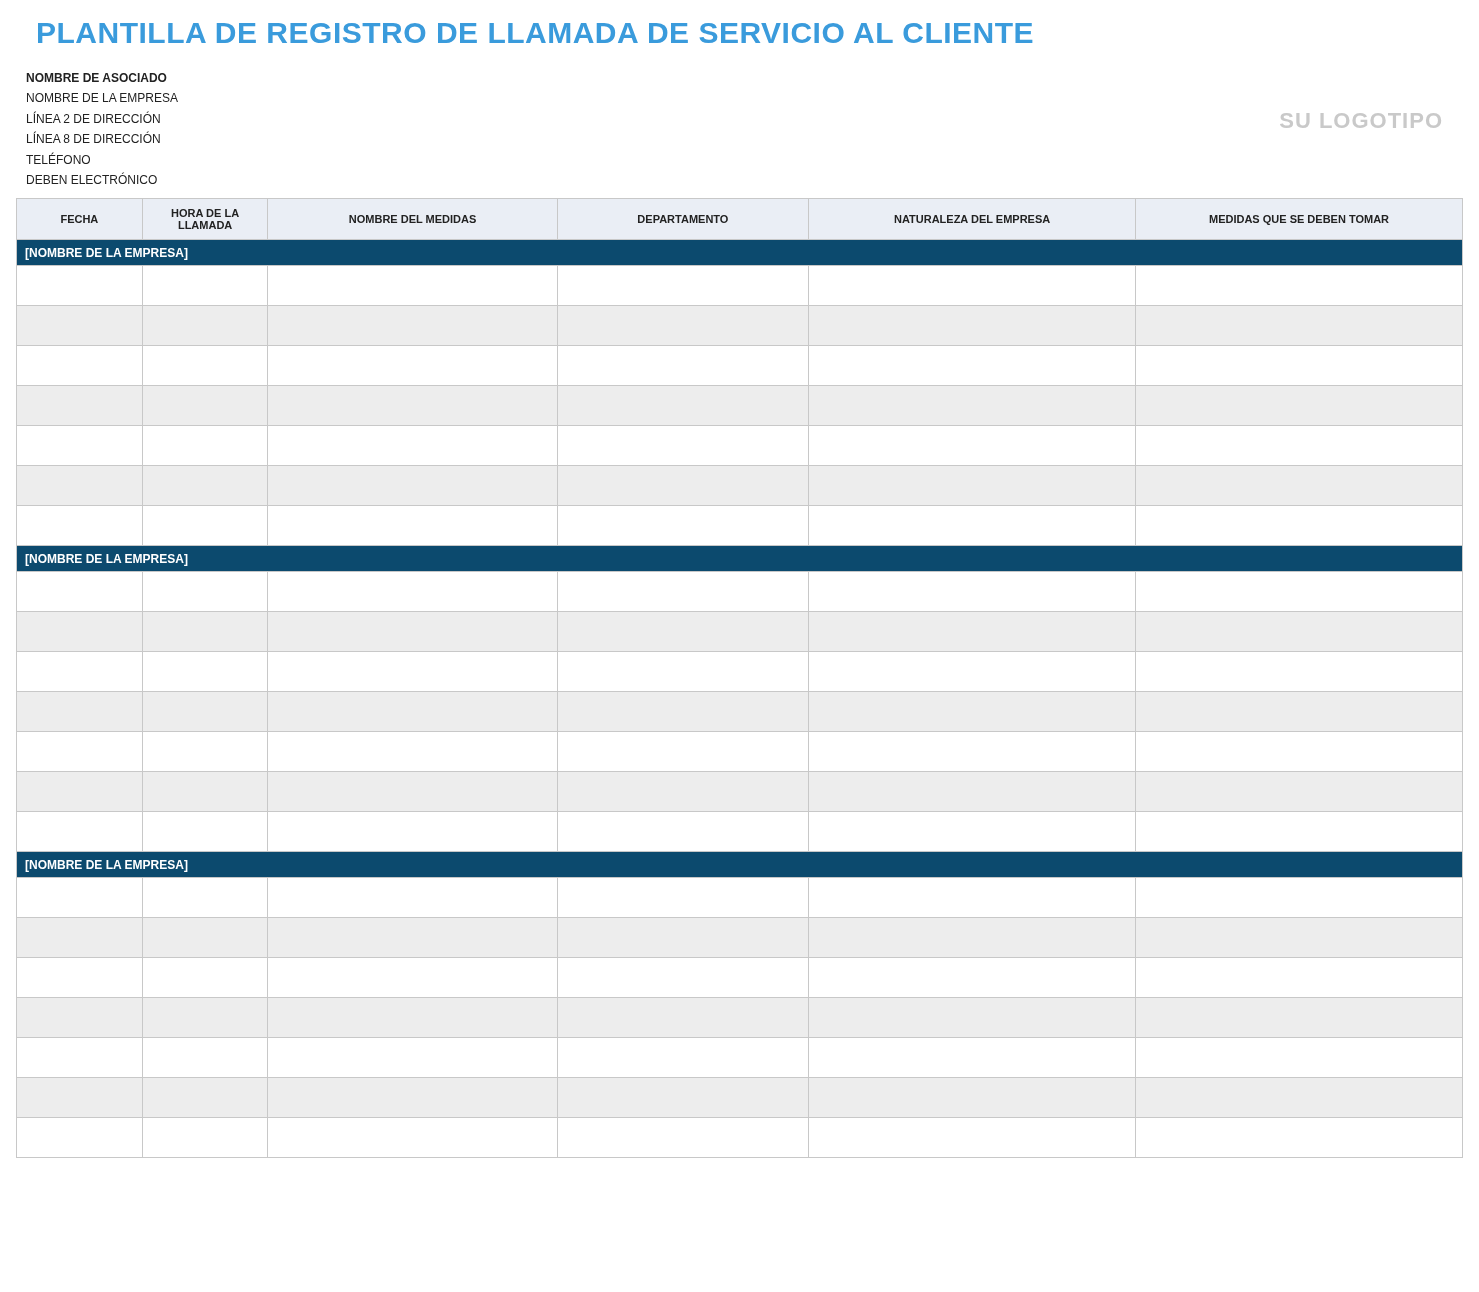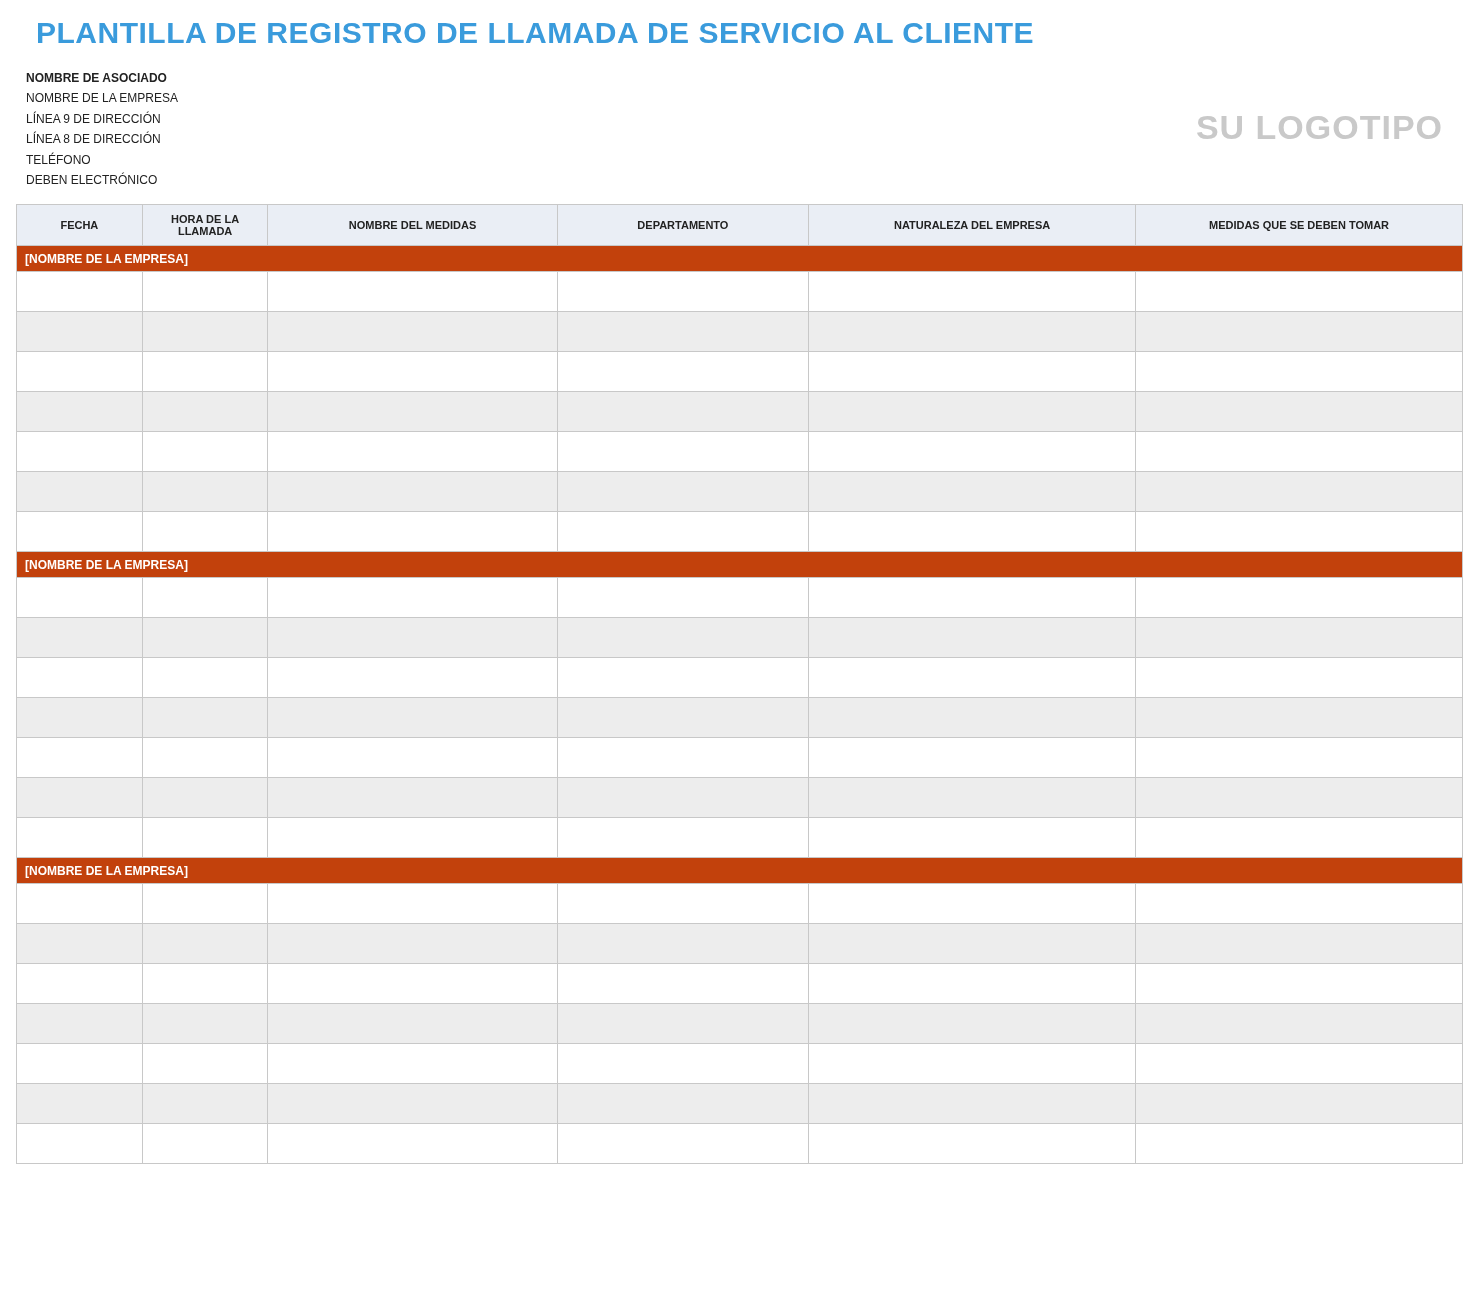--- a/index.html
+++ b/index.html
@@ -18,35 +18,35 @@
       font-size: 30px;
       font-weight: bold;
       letter-spacing: 0.5px;
       margin-bottom: 18px;
       margin-left: 20px;
     }
     .header-block {
       display: flex;
       justify-content: space-between;
       align-items: flex-start;
-      margin-bottom: 14px;
+      margin-bottom: 8px;
       padding-left: 10px;
       padding-right: 20px;
     }
     .associate-info {
       font-size: 12px;
       line-height: 1.7;
       color: #222;
     }
     .associate-info .bold {
       font-weight: bold;
     }
     .logo-placeholder {
       color: #c9c9c9;
-      font-size: 34px;
+      font-size: 22px;
       font-weight: bold;
       letter-spacing: 1px;
       margin-top: 40px;
     }
     table {
       width: 100%;
       border-collapse: collapse;
       table-layout: fixed;
     }
     th {
@@ -60,21 +60,21 @@
       vertical-align: middle;
       height: 34px;
     }
     .col-fecha { width: 100px; }
     .col-hora { width: 100px; }
     .col-cliente { width: 230px; }
     .col-depto { width: 200px; }
     .col-naturaleza { width: 260px; }
     .col-medidas { width: 260px; }
     .section-row td {
-      background: #c2410c;
+      background: #0c4a6e;
       color: #ffffff;
       font-size: 12px;
       font-weight: bold;
       padding: 4px 8px;
       border: 1px solid #c8c8c8;
       height: 26px;
     }
     .data-row td {
       border: 1px solid #c8c8c8;
       height: 40px;
@@ -90,21 +90,21 @@
   </style>
 </head>
 <body>
 
 <h1 class="page-title">PLANTILLA DE REGISTRO DE LLAMADA DE SERVICIO AL CLIENTE</h1>
 
 <div class="header-block">
   <div class="associate-info">
     <div class="bold">NOMBRE DE ASOCIADO</div>
     <div>NOMBRE DE LA EMPRESA</div>
-    <div>LÍNEA 9 DE DIRECCIÓN</div>
+    <div>LÍNEA 2 DE DIRECCIÓN</div>
     <div>LÍNEA 8 DE DIRECCIÓN</div>
     <div>TELÉFONO</div>
     <div>DEBEN ELECTRÓNICO</div>
   </div>
   <div class="logo-placeholder">SU LOGOTIPO</div>
 </div>
 
 <table>
   <colgroup>
     <col class="col-fecha">

